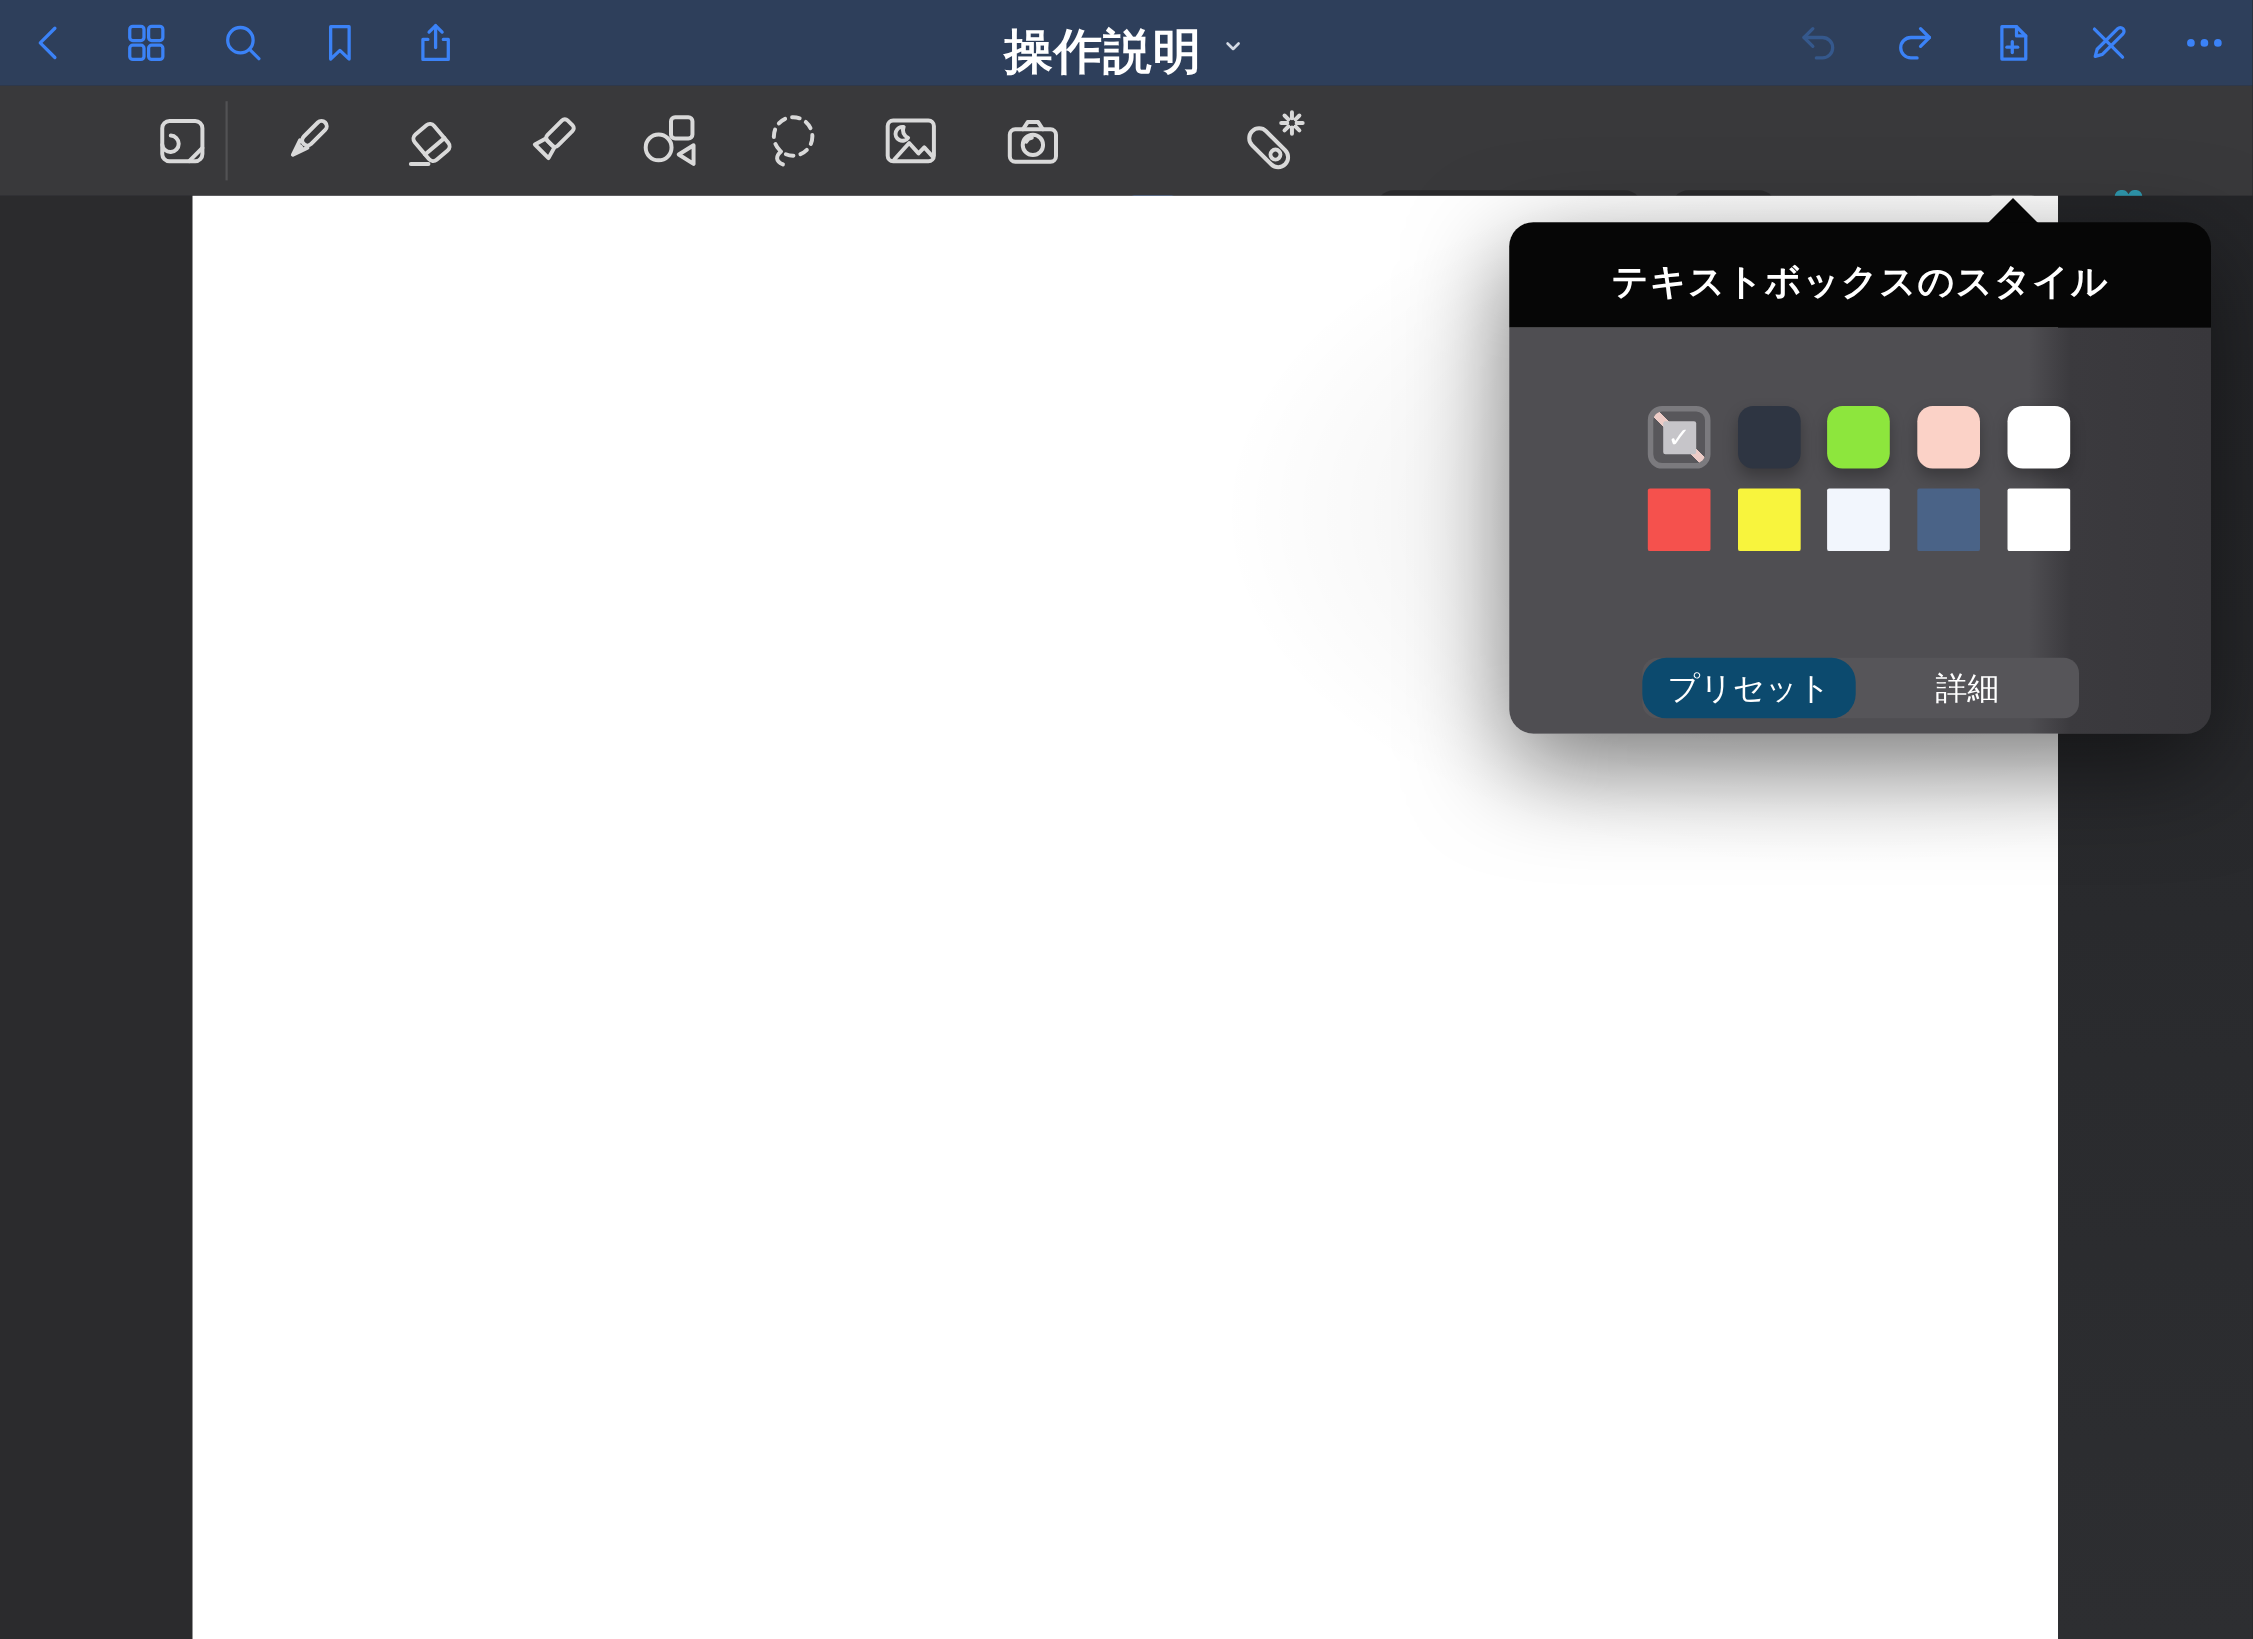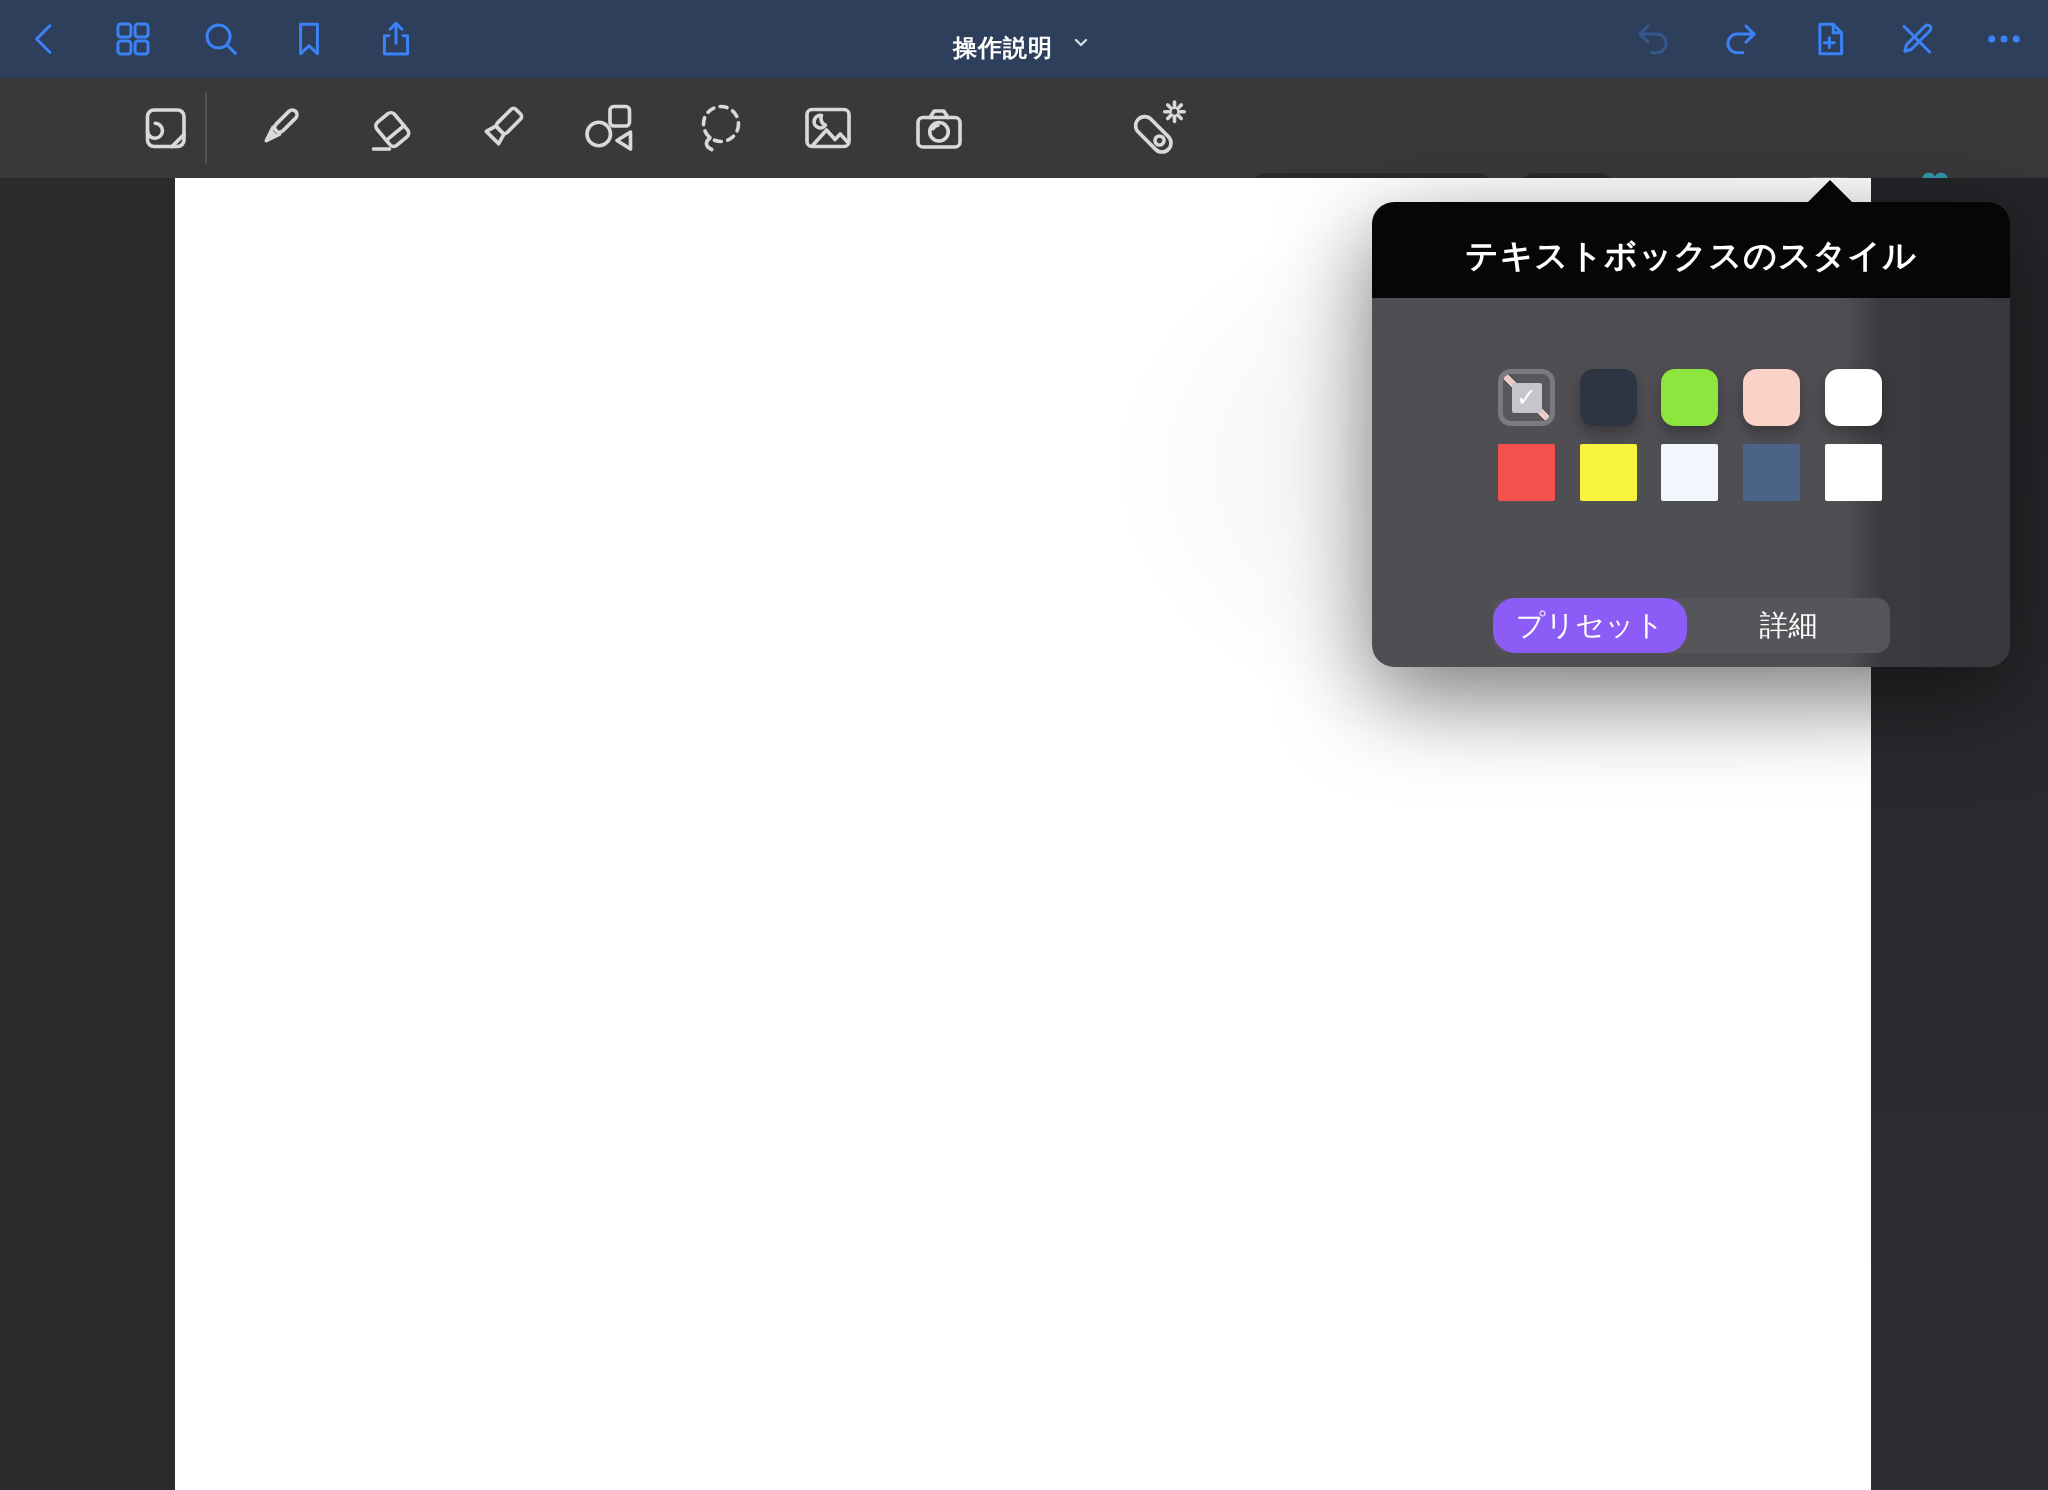--- a/index.html
+++ b/index.html
@@ -9,21 +9,21 @@
   
   .navbar{position:absolute;left:0;top:0;width:2048px;height:78px;background:#2e3f5b;}
   .nav-btn{position:absolute;top:50%;transform:translateY(-50%);width:48px;height:48px;
            display:flex;align-items:center;justify-content:center;}
   .nav-btn svg{width:42px;height:42px;stroke:#3b82f7;fill:none;stroke-width:1.7;
                stroke-linecap:round;stroke-linejoin:round;}
   .nav-btn.dim svg{stroke:#35588c;}
   .nav-btn svg .fill{fill:#3b82f7;stroke:none;}
   .title-wrap{position:absolute;left:1023px;top:50%;transform:translate(-50%,-50%);
               display:flex;align-items:center;gap:16px;color:#fff;}
-  .title-wrap .title{font-size:24px;font-weight:700;letter-spacing:1px;margin-top:17px;}
+  .title-wrap .title{font-size:44px;font-weight:700;letter-spacing:1px;margin-top:17px;}
   .title-wrap svg{width:24px;height:24px;stroke:#d3d9e4;fill:none;stroke-width:2.4;
                   stroke-linecap:round;stroke-linejoin:round;margin-top:6px;}
 
   
   .toolbar{position:absolute;left:0;top:78px;width:2048px;height:100px;background:#39393b;}
   .tool{position:absolute;top:50%;transform:translateY(-50%);width:66px;height:66px;
         display:flex;align-items:center;justify-content:center;}
   .tool svg{width:60px;height:60px;stroke:#d9d9d9;fill:none;stroke-width:1.45;
             stroke-linecap:round;stroke-linejoin:round;}
   .tb-divider{position:absolute;left:205px;top:14px;width:2px;height:72px;background:#525254;}
@@ -92,21 +92,21 @@
   .swatch.sel .diag{position:absolute;inset:-6px;
               background:linear-gradient(45deg,transparent 46%,#edccc7 46%,#edccc7 54%,transparent 54%);}
   .swatch.sel .chk{position:absolute;left:50%;top:50%;transform:translate(-50%,-50%);
               width:30px;height:30px;background:#c6c5c9;border-radius:2px;
               display:flex;align-items:center;justify-content:center;
               color:#fff;font-size:25px;font-weight:700;}
 
   .seg{position:absolute;left:121px;top:300px;width:397px;height:55px;border-radius:14px;
        background:#565559;display:flex;}
   .seg-btn{flex:1;display:flex;align-items:center;justify-content:center;color:#fff;font-size:29px;}
-  .seg-btn.on{background:#8b5cf6;border-radius:22px;flex:0 0 194px;}
+  .seg-btn.on{background:#0c4a6e;border-radius:22px;flex:0 0 194px;}
 </style>
 </head>
 <body>
 
 <div class="stage">
 
   <div class="navbar">
     <div class="nav-btn" style="left:21px">
       <svg viewBox="0 0 24 24">
           <path d="M14.8 4.4 L7.2 12 L14.8 19.6"></path>

